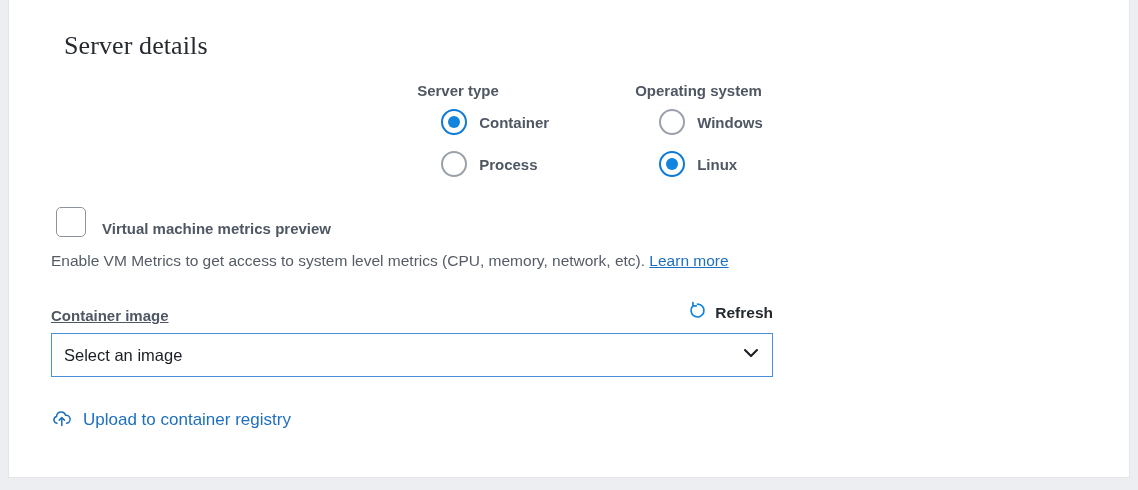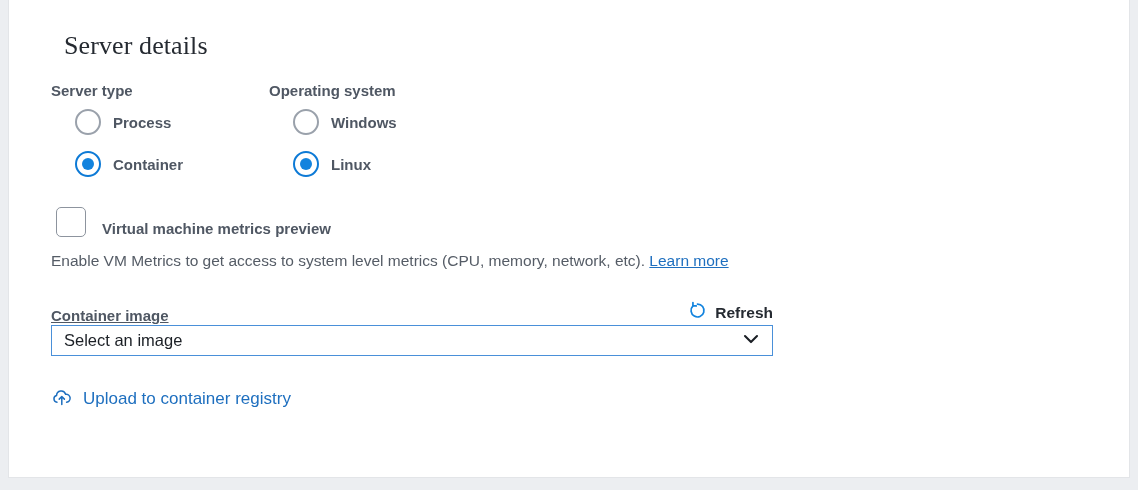--- a/index.html
+++ b/index.html
@@ -35,20 +35,21 @@
     margin: 13px;
     padding: 0;
     line-height: 34px;
     font-family: Liberation Serif, serif;
   }
 
   
   .radio-groups {
     display: flex;
     margin-top: 18px;
+    justify-content: center;
   }
   .radio-col:first-child { width: 218px; }
   .group-label {
     font-size: 15px;
     font-weight: bold;
     color: #4f5763;
     line-height: 20px;
   }
   .radio-row {
     display: flex;
@@ -141,22 +142,22 @@
   }
   .refresh-text {
     font-size: 15.5px;
     font-weight: bold;
     color: #252a31;
     margin-left: 8px;
   }
   .select-wrap {
     position: relative;
     width: 722px;
-    height: 31px;
-    margin-top: 0;
+    height: 44px;
+    margin-top: 8px;
   }
   .select-box {
     width: 100%;
     height: 100%;
     border: 1px solid #4a90d9;
     background: #fff;
     box-sizing: border-box;
     display: flex;
     align-items: center;
     padding: 0 12px;
@@ -189,27 +190,27 @@
   <div class="inner">
 
     <h1 class="page-title">Server details</h1>
 
     <div class="radio-groups">
 
       <div class="radio-col">
         <div class="group-label">Server type</div>
 
         <div class="radio-row">
+          <span class="radio checked"></span>
+          <span class="radio-label">Container</span>
+        </div>
+
+        <div class="radio-row">
           <span class="radio"></span>
           <span class="radio-label">Process</span>
-        </div>
-
-        <div class="radio-row">
-          <span class="radio checked"></span>
-          <span class="radio-label">Container</span>
         </div>
       </div>
 
       <div class="radio-col">
         <div class="group-label">Operating system</div>
 
         <div class="radio-row">
           <span class="radio"></span>
           <span class="radio-label">Windows</span>
         </div>

